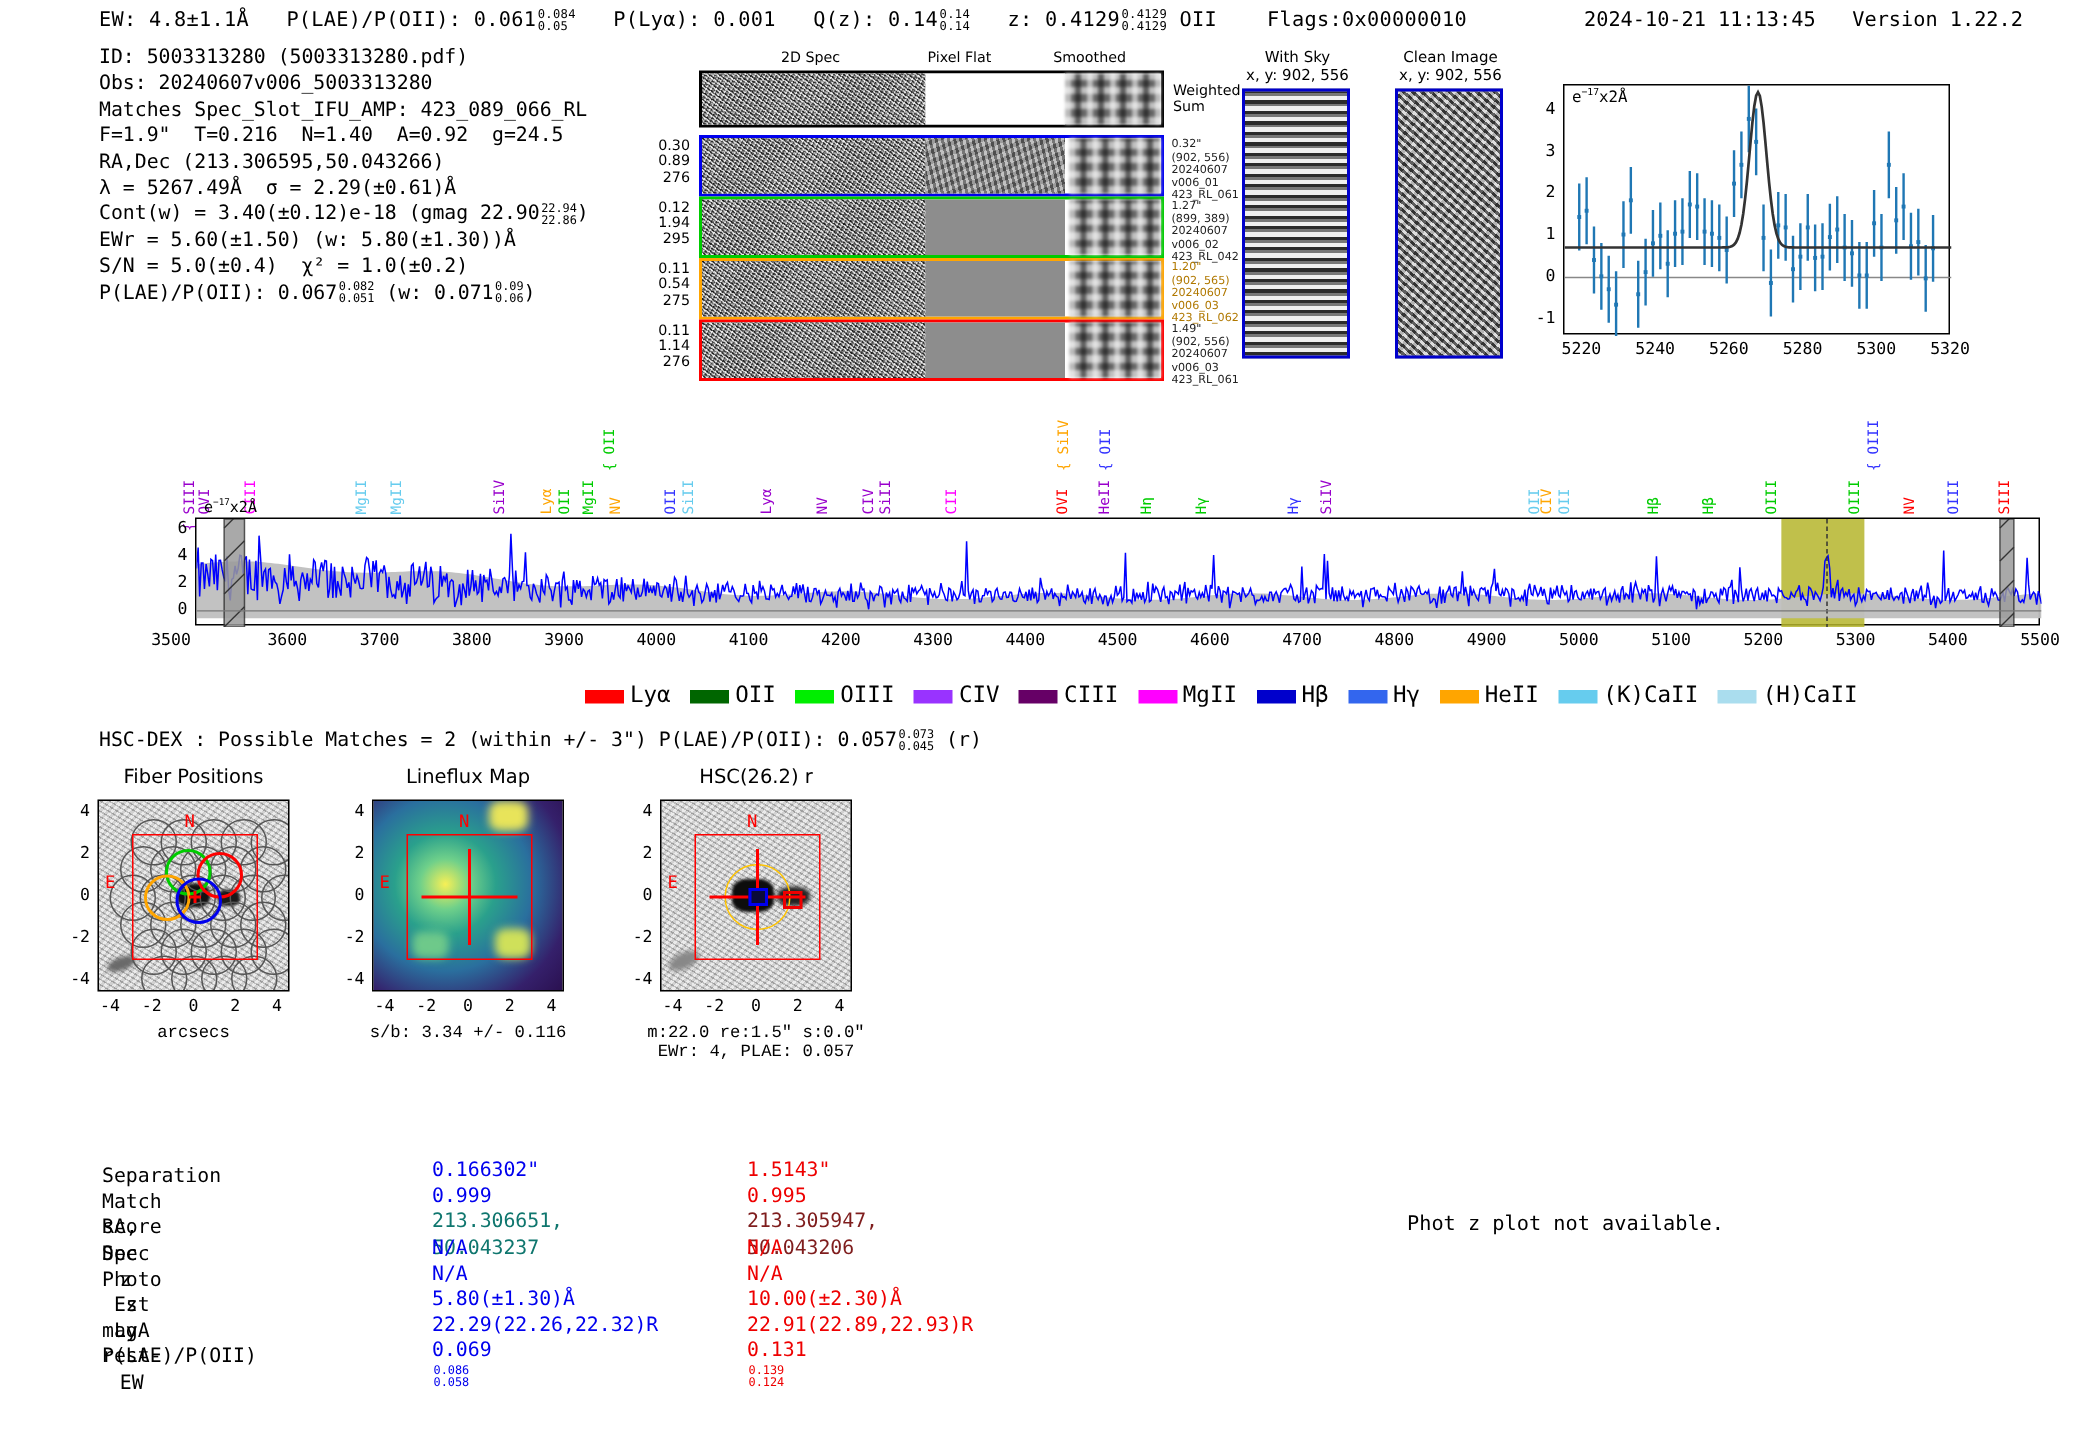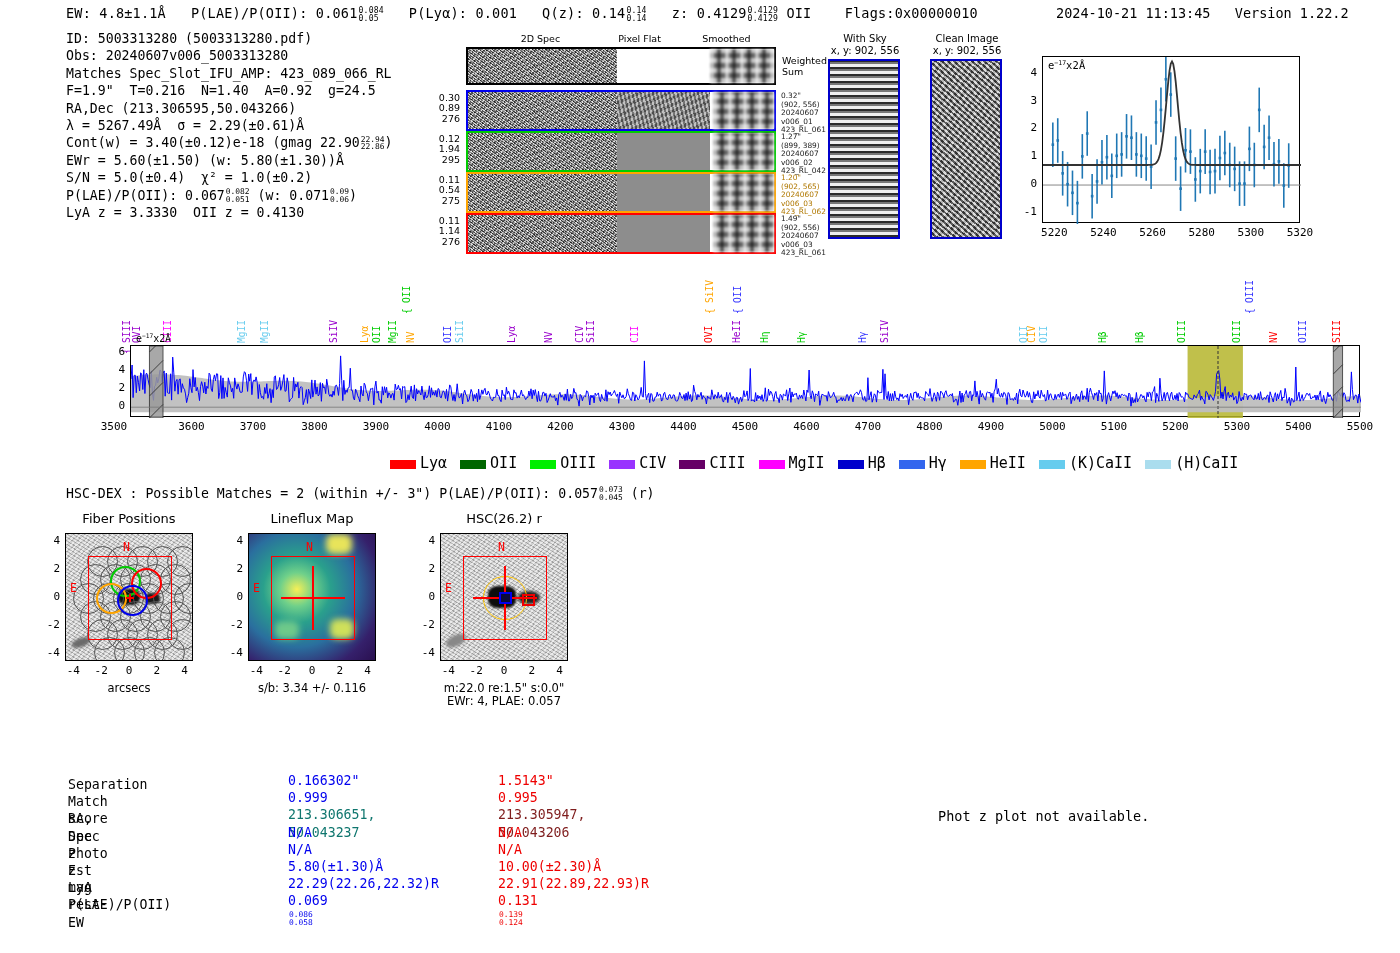--- a/index.html
+++ b/index.html
@@ -67,33 +67,33 @@
   #spec-ax{left:70px;top:64px;width:1230px;height:72px;}
   .elbl{position:absolute;font-size:9.6px;white-space:nowrap;
         transform-origin:left bottom;transform:rotate(-90deg);}
   .ebrace{position:absolute;font-size:9.6px;transform-origin:left bottom;transform:rotate(-90deg);}
   #spec-legend{position:absolute;left:330px;top:173px;font-size:15px;}
   .lg{display:inline-block;margin-right:13px;}
   .lgsw{display:inline-block;width:26px;height:9px;vertical-align:-1px;margin-right:4px;}
 
   
   .cut-title{position:absolute;font-size:13px;text-align:center;}
-  .cut-sub{position:absolute;font-size:11.5px;text-align:center;line-height:13px;}
+  .cut-sub{position:absolute;font-size:11.5px;text-align:center;line-height:13px;font-family:Liberation Mono, monospace;}
   .greyfield{background-color:#d9d9d9;
      background-image:
        repeating-linear-gradient(31deg,rgba(0,0,0,.16) 0 1px,rgba(255,255,255,.3) 1px 3px),
        repeating-linear-gradient(-47deg,rgba(0,0,0,.13) 0 2px,rgba(255,255,255,.25) 2px 4px);}
   .redbox{position:absolute;border:1.4px solid #ff0000;box-sizing:border-box;}
   .fiber{position:absolute;border:1.2px solid #555;border-radius:50%;box-sizing:border-box;}
   .fiber.c{border-width:2px;}
   .NE{position:absolute;color:#ff0000;font-size:11.5px;}
 
   
   #mtable{left:68px;top:772px;font-size:13.2px;line-height:17.2px;}
-  #mtable .lab{position:absolute;left:0;}
+  #mtable .lab{position:absolute;left:0;text-align:center;}
   #mtable .c1{position:absolute;left:220px;color:#0000ee;}
   #mtable .c2{position:absolute;left:430px;color:#ee0000;}
   #photoz{left:938px;top:808px;font-size:13.5px;}
 </style>
 </head>
 <body>
 
 <div class="abs nw mono" id="hdr-line">
   <span>EW: 4.8±1.1Å</span>&nbsp;&nbsp;
   <span>P(LAE)/P(OII): 0.061</span><span class="frac"><i>0.084</i><i>0.05</i></span>&nbsp;&nbsp;
@@ -112,21 +112,20 @@
   <div class="ln">ID: 5003313280 (5003313280.pdf)</div>
   <div class="ln">Obs: 20240607v006_5003313280</div>
   <div class="ln">Matches Spec_Slot_IFU_AMP: 423_089_066_RL</div>
   <div class="ln">F=1.9"  T=0.216  N=1.40  A=0.92  g=24.5</div>
   <div class="ln">RA,Dec (213.306595,50.043266)</div>
   <div class="ln">λ = 5267.49Å  σ = 2.29(±0.61)Å</div>
   <div class="ln nw"><span>Cont(w) = 3.40(±0.12)e-18 (gmag 22.90</span><span class="frac"><i>22.94</i><i>22.86</i></span><span>)</span></div>
   <div class="ln">EWr = 5.60(±1.50) (w: 5.80(±1.30))Å</div>
   <div class="ln">S/N = 5.0(±0.4)  χ² = 1.0(±0.2)</div>
   <div class="ln nw"><span>P(LAE)/P(OII): 0.067</span><span class="frac"><i>0.082</i><i>0.051</i></span> <span>(w: 0.071</span><span class="frac"><i>0.09</i><i>0.06</i></span><span>)</span></div>
-  <div class="ln">LyA z = 3.3330  OII z = 0.4130</div>
 </div>
 
 <div class="abs" id="specpanels">
     <div class="pnl-title sans" style="left:70.39999999999999px;top:0px;width:80px;">2D Spec</div>
     <div class="pnl-title sans" style="left:169.60000000000002px;top:0px;width:80px;">Pixel Flat</div>
     <div class="pnl-title sans" style="left:256.4px;top:0px;width:80px;">Smoothed</div>
     <div class="strip" style="left:36px;top:14px;width:310px;height:38px;border:2.5px solid #000;">
       <div class="cellA noise" style="left:0;width:148.79999999999998px;"></div>
       <div class="cellB flatwhite" style="left:148.79999999999998px;width:93px;"></div>
       <div class="cellC smooth" style="left:241.8px;right:0;"></div>

